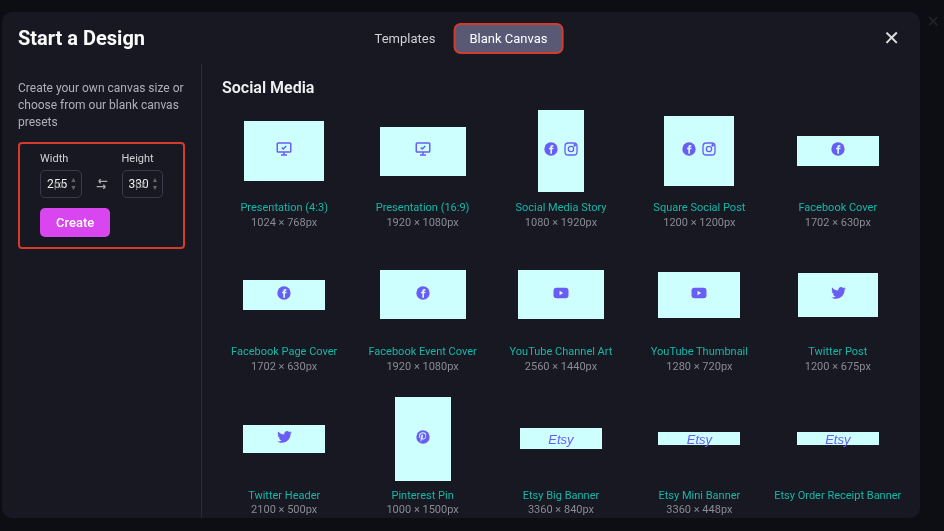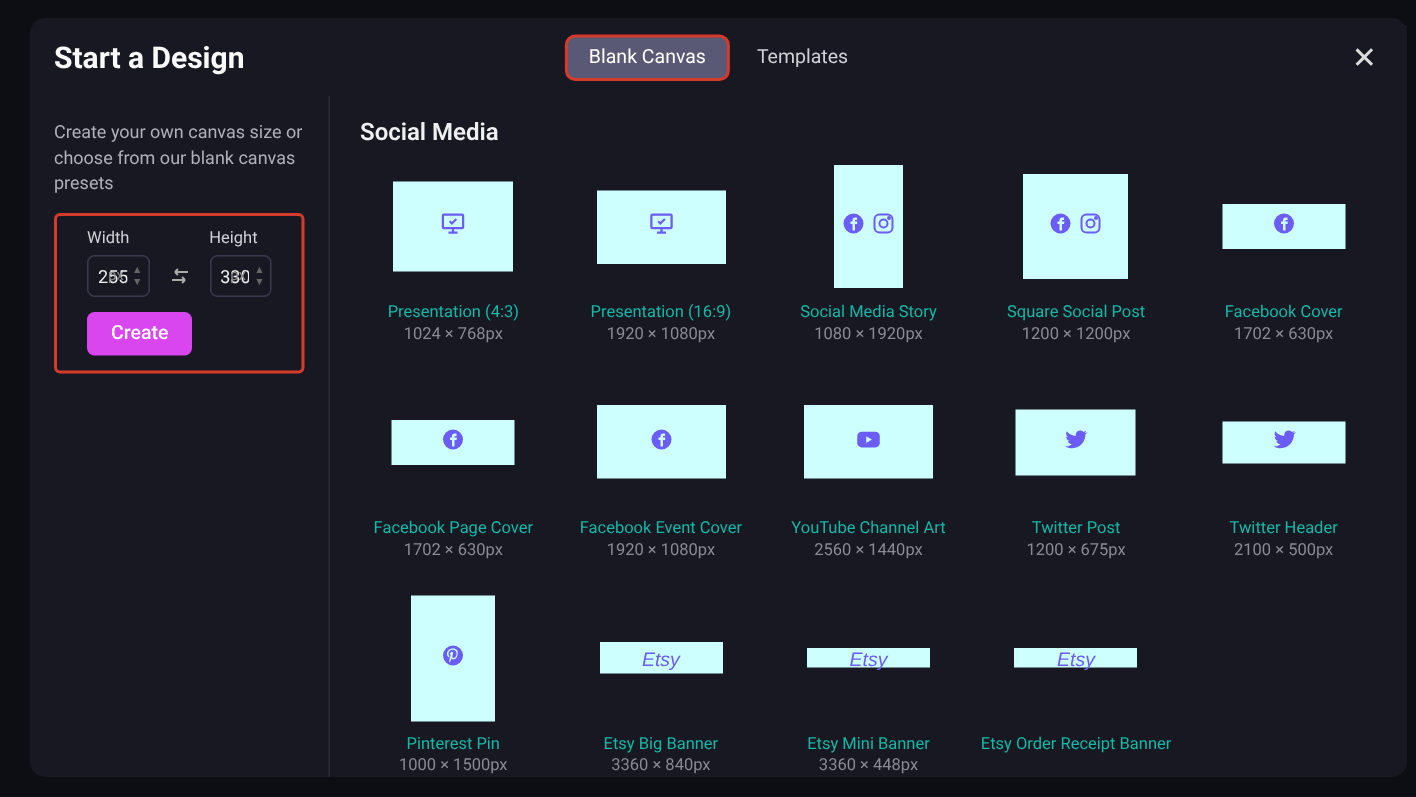--- a/index.html
+++ b/index.html
@@ -6,21 +6,21 @@
 body {
   width: 944px; height: 531px;
   background: #0d0d14;
   font-family: -apple-system, BlinkMacSystemFont, "Segoe UI", Roboto, sans-serif;
   color: #e8e8ea;
   overflow: hidden;
   position: relative;
 }
 .modal {
   position: absolute;
-  left: 20px; top: 12px;
+  left: 2px; top: 12px;
   width: 918px; height: 506px;
   background: #181823;
   border-radius: 10px;
   display: flex; flex-direction: column;
 }
 .header {
   display: flex; align-items: center;
   padding: 14px 20px 14px 16px;
   position: relative;
 }
@@ -135,22 +135,22 @@
 </head>
 <body>
 
 <div class="hidden-close">✕</div>
 
 <div class="modal">
 
   <div class="header">
     <div class="title">Start a Design</div>
     <div class="tabs">
+      <div class="tab">Templates</div>
       <div class="tab active highlighted">Blank Canvas</div>
-      <div class="tab">Templates</div>
     </div>
     <div class="close"><span>✕</span></div>
   </div>
 
   <div class="body">
 
     <div class="sidebar">
       <div class="desc">Create your own canvas size or choose from our blank canvas presets</div>
       <div class="dim-box">
         <div class="dim-row">
@@ -290,20 +290,32 @@
                     <rect x="2" y="5" width="20" height="14" rx="4"></rect>
                     <path fill="#ceffff" d="M10 9v6l5-3z"></path>
                   </svg></span>
               </div>
     </div>
     <div class="preset-title">YouTube Channel Art</div>
     <div class="preset-dim">2560 × 1440px</div>
           </div>
           <div class="preset">
     <div class="thumb-area">
+      <div class="thumb" style="width:82px;height:46px">
+                <span class="icon"><svg width="18" height="18" viewBox="0 0 24 24" fill="#6a5cf4">
+                    <rect x="2" y="5" width="20" height="14" rx="4"></rect>
+                    <path fill="#ceffff" d="M10 9v6l5-3z"></path>
+                  </svg></span>
+              </div>
+    </div>
+    <div class="preset-title">YouTube Thumbnail</div>
+    <div class="preset-dim">1280 × 720px</div>
+          </div>
+          <div class="preset">
+    <div class="thumb-area">
       <div class="thumb" style="width:80px;height:44px">
                 <span class="icon"><svg width="18" height="18" viewBox="0 0 24 24" fill="#6a5cf4">
                     <path d="M22 5.8c-.7.3-1.5.6-2.3.7.8-.5 1.5-1.3 1.8-2.2-.8.5-1.7.8-2.6 1-1.5-1.6-4-1.6-5.6-.1-.7.7-1.1 1.7-1.1 2.7 0 .3 0 .6.1.9-3.3-.2-6.2-1.7-8.1-4.2-.3.6-.5 1.3-.5 2 0 1.4.7 2.6 1.8 3.3-.7 0-1.3-.2-1.8-.5 0 2 1.4 3.6 3.3 4-.3.1-.7.1-1.1.1-.3 0-.5 0-.8-.1.5 1.6 2 2.8 3.8 2.8-1.4 1.1-3.2 1.8-5.1 1.8-.3 0-.7 0-1-.1 1.8 1.2 4 1.8 6.3 1.8 7.5 0 11.7-6.3 11.7-11.7v-.5c.8-.6 1.5-1.3 2-2.1z"></path>
                   </svg></span>
               </div>
     </div>
     <div class="preset-title">Twitter Post</div>
     <div class="preset-dim">1200 × 675px</div>
           </div>
           <div class="preset">

